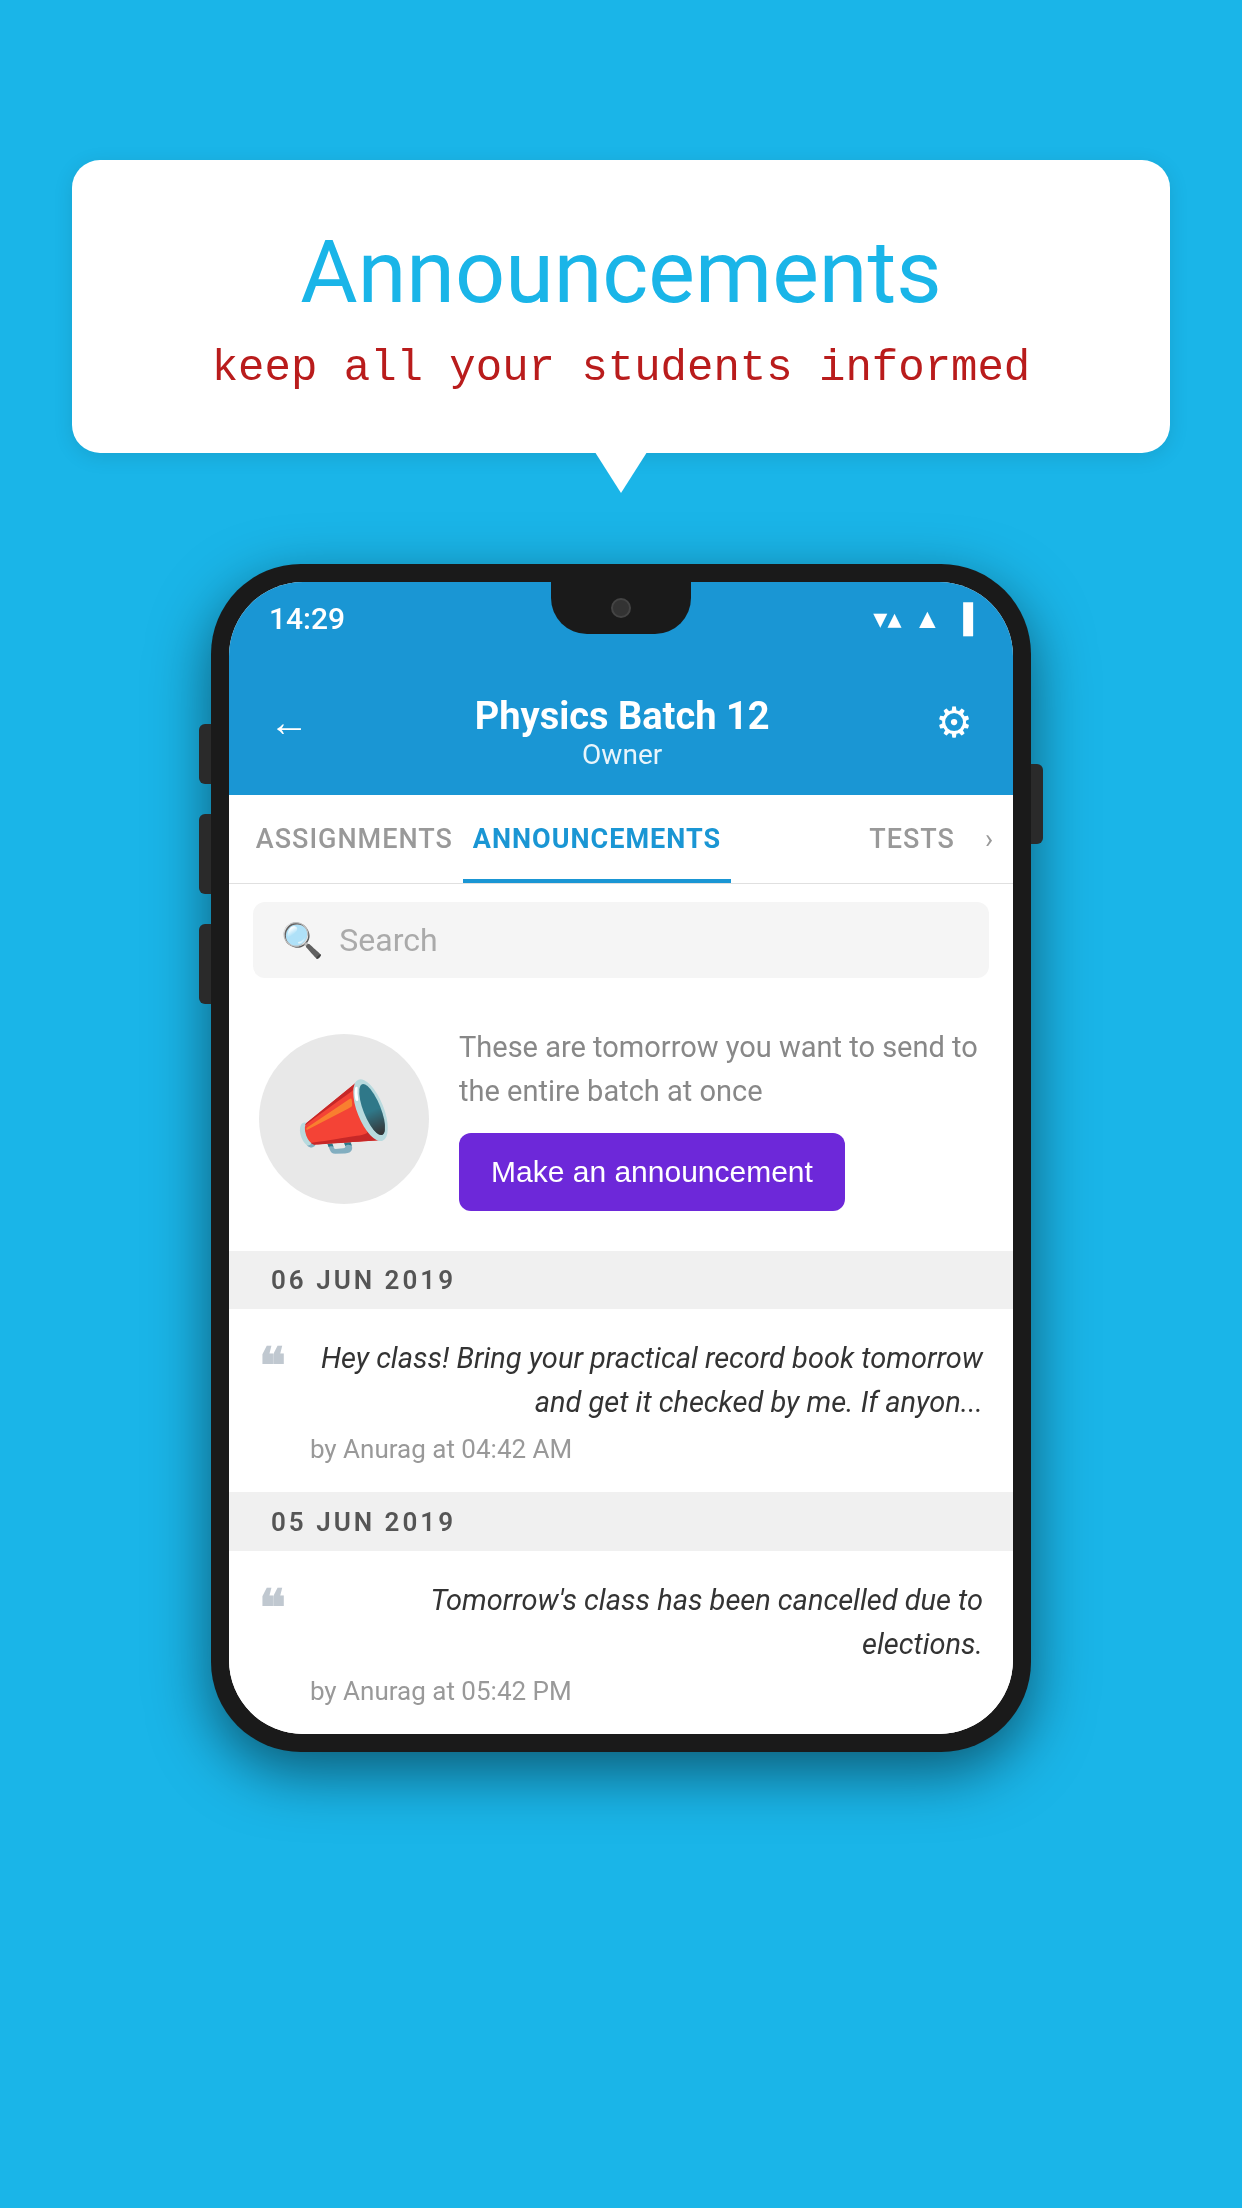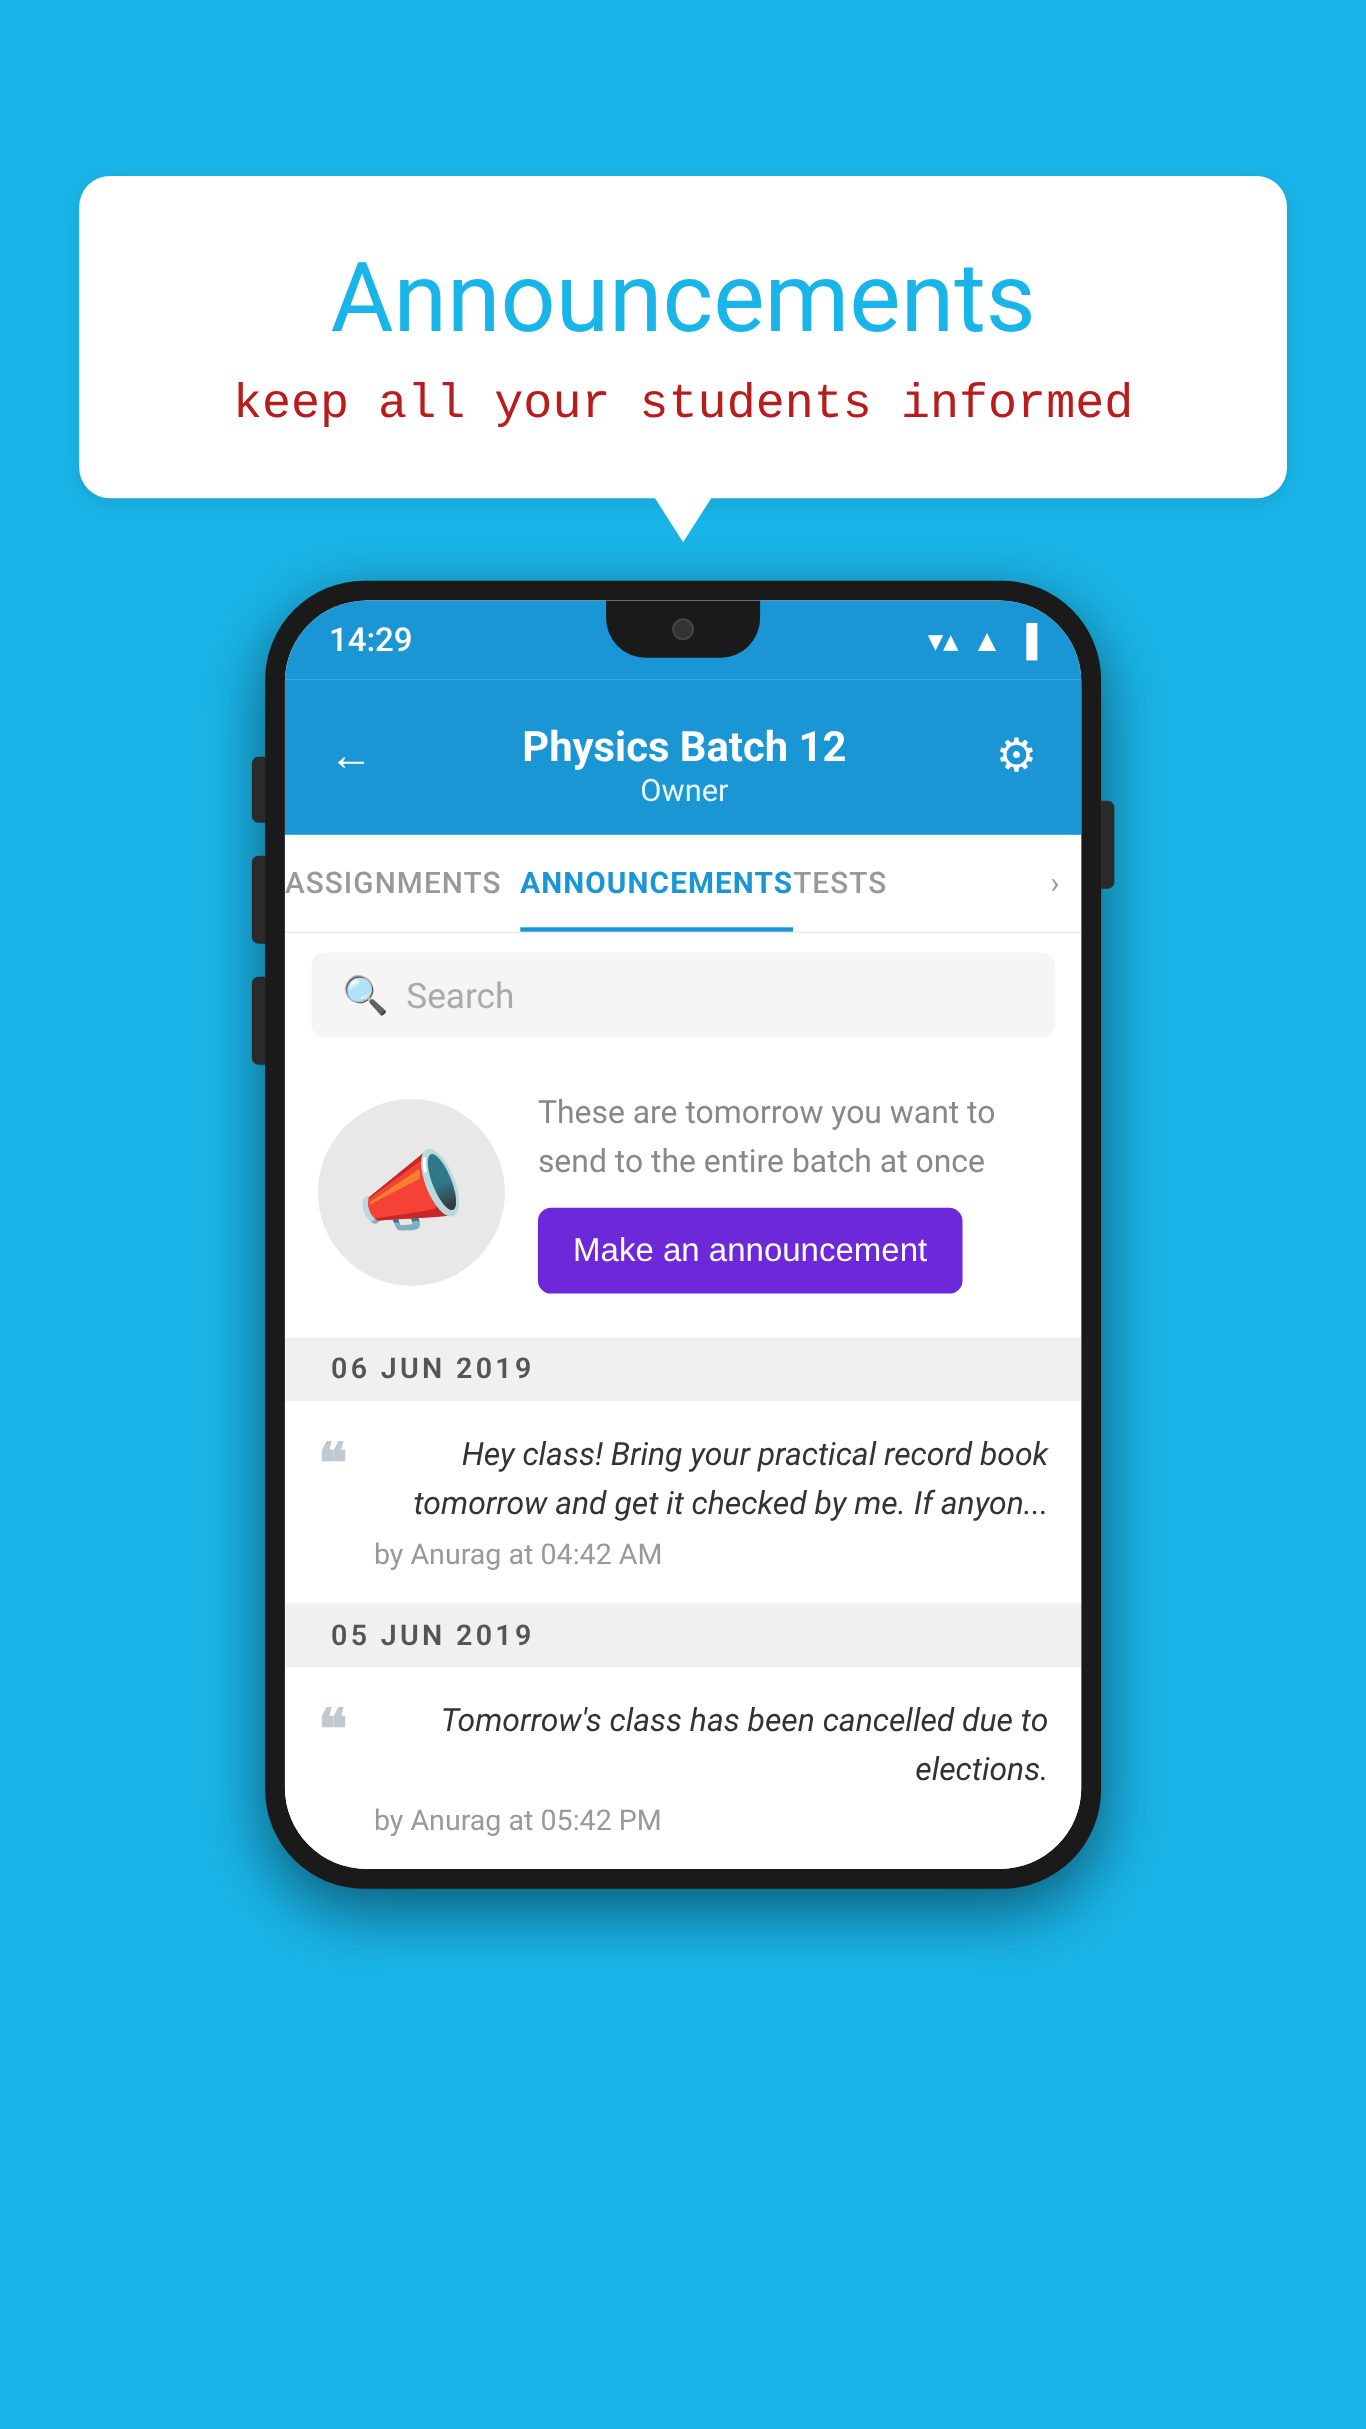--- a/index.html
+++ b/index.html
@@ -50,24 +50,24 @@
     .bubble-subtitle {
       color: #b91c1c;
       font-size: 44px;
       font-weight: 300;
       font-family: Liberation Mono, monospace;
     }
 
     
     .phone-wrapper {
       position: absolute;
-      top: 528px;
+      top: 564px;
       left: 50%;
       transform: translateX(-50%);
-      width: 760px;
+      width: 820px;
       border-radius: 32px;
     }
     .phone-outer {
       background: #1a1a1a;
       border-radius: 90px;
       padding: 18px;
       box-shadow: 0 20px 60px rgba(0,0,0,0.5);
       position: relative;
     }
     .phone-inner {
@@ -155,22 +155,22 @@
     }
 
     
     .tabs-bar {
       background: white;
       display: flex;
       border-bottom: 1px solid #e0e0e0;
     }
     .tab-item {
       flex: 1;
-      text-align: left;
-      padding: 28px 0;
+      text-align: right;
+      padding: 28px 10px;
       font-size: 27px;
       font-weight: 500;
       color: #999;
       letter-spacing: 1px;
       cursor: pointer;
       position: relative;
     }
     .tab-item.active {
       color: #1a96d4;
       font-weight: 700;

